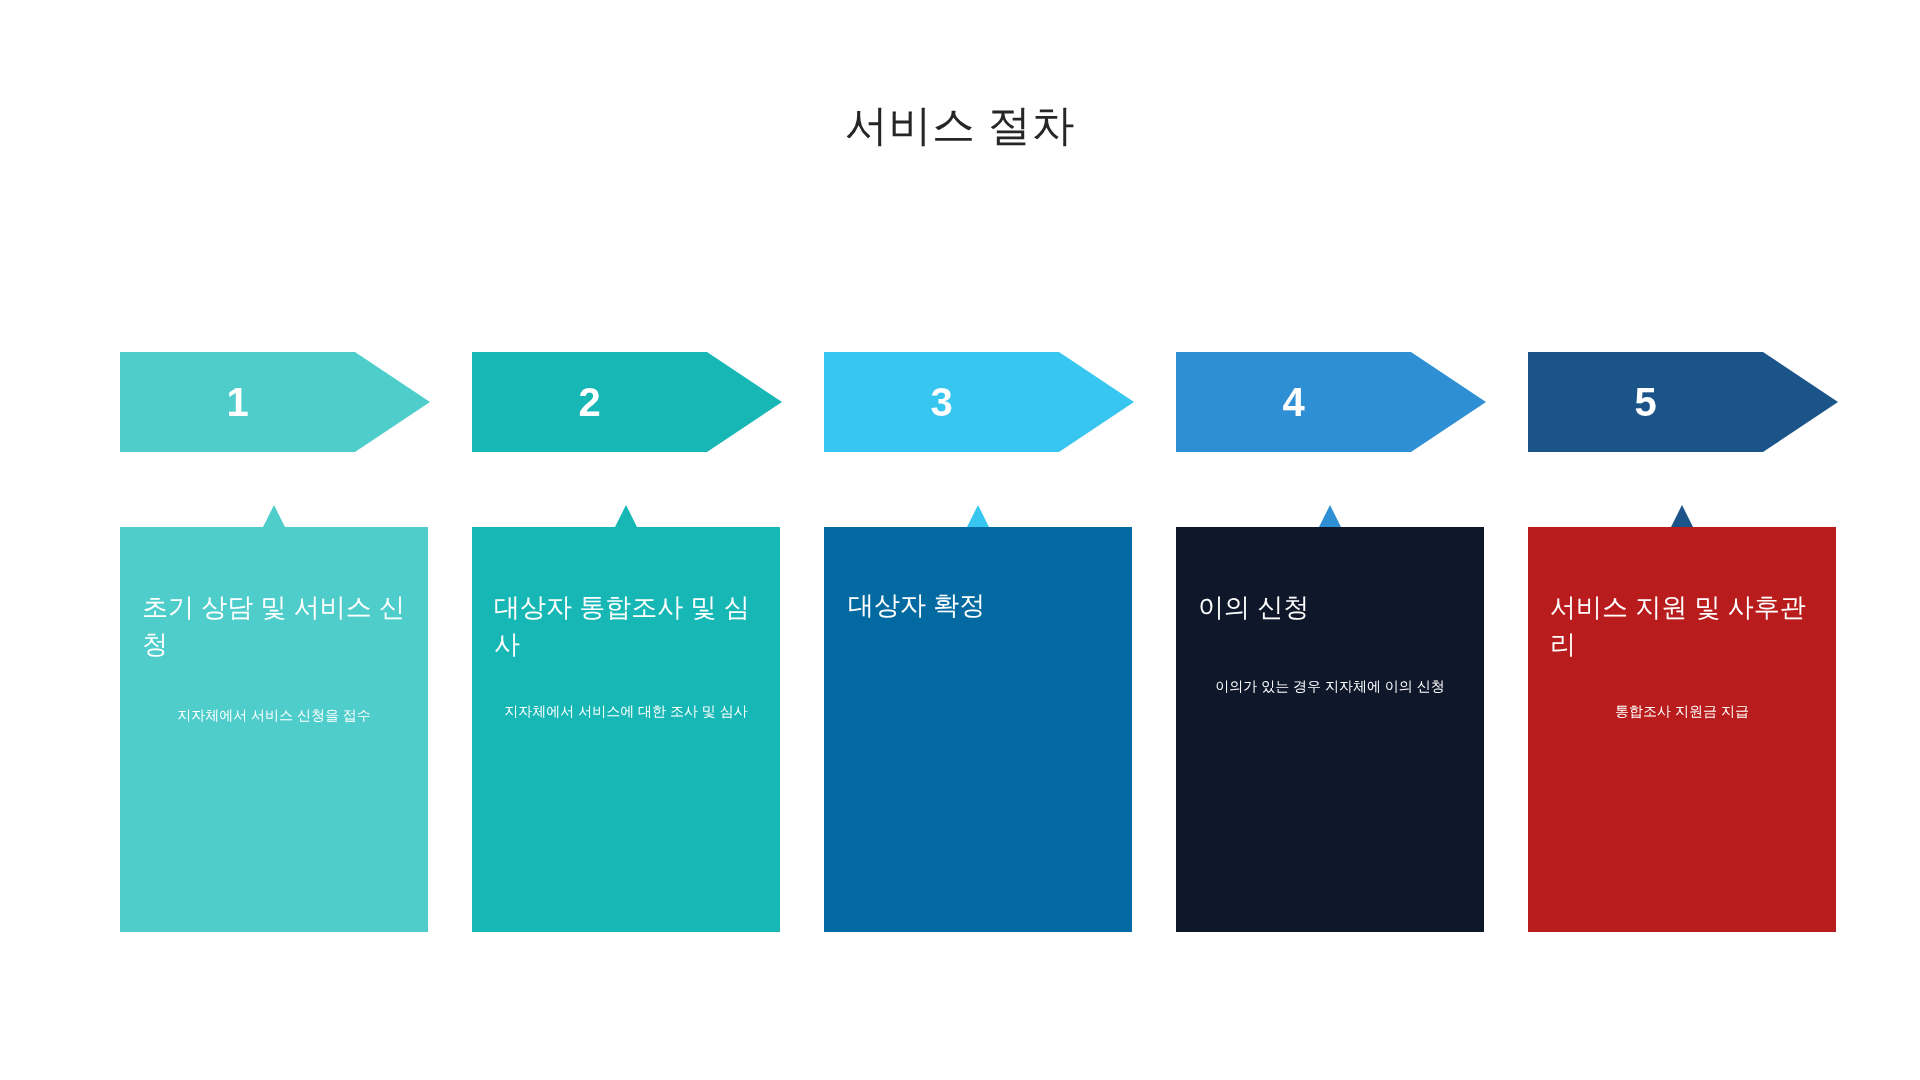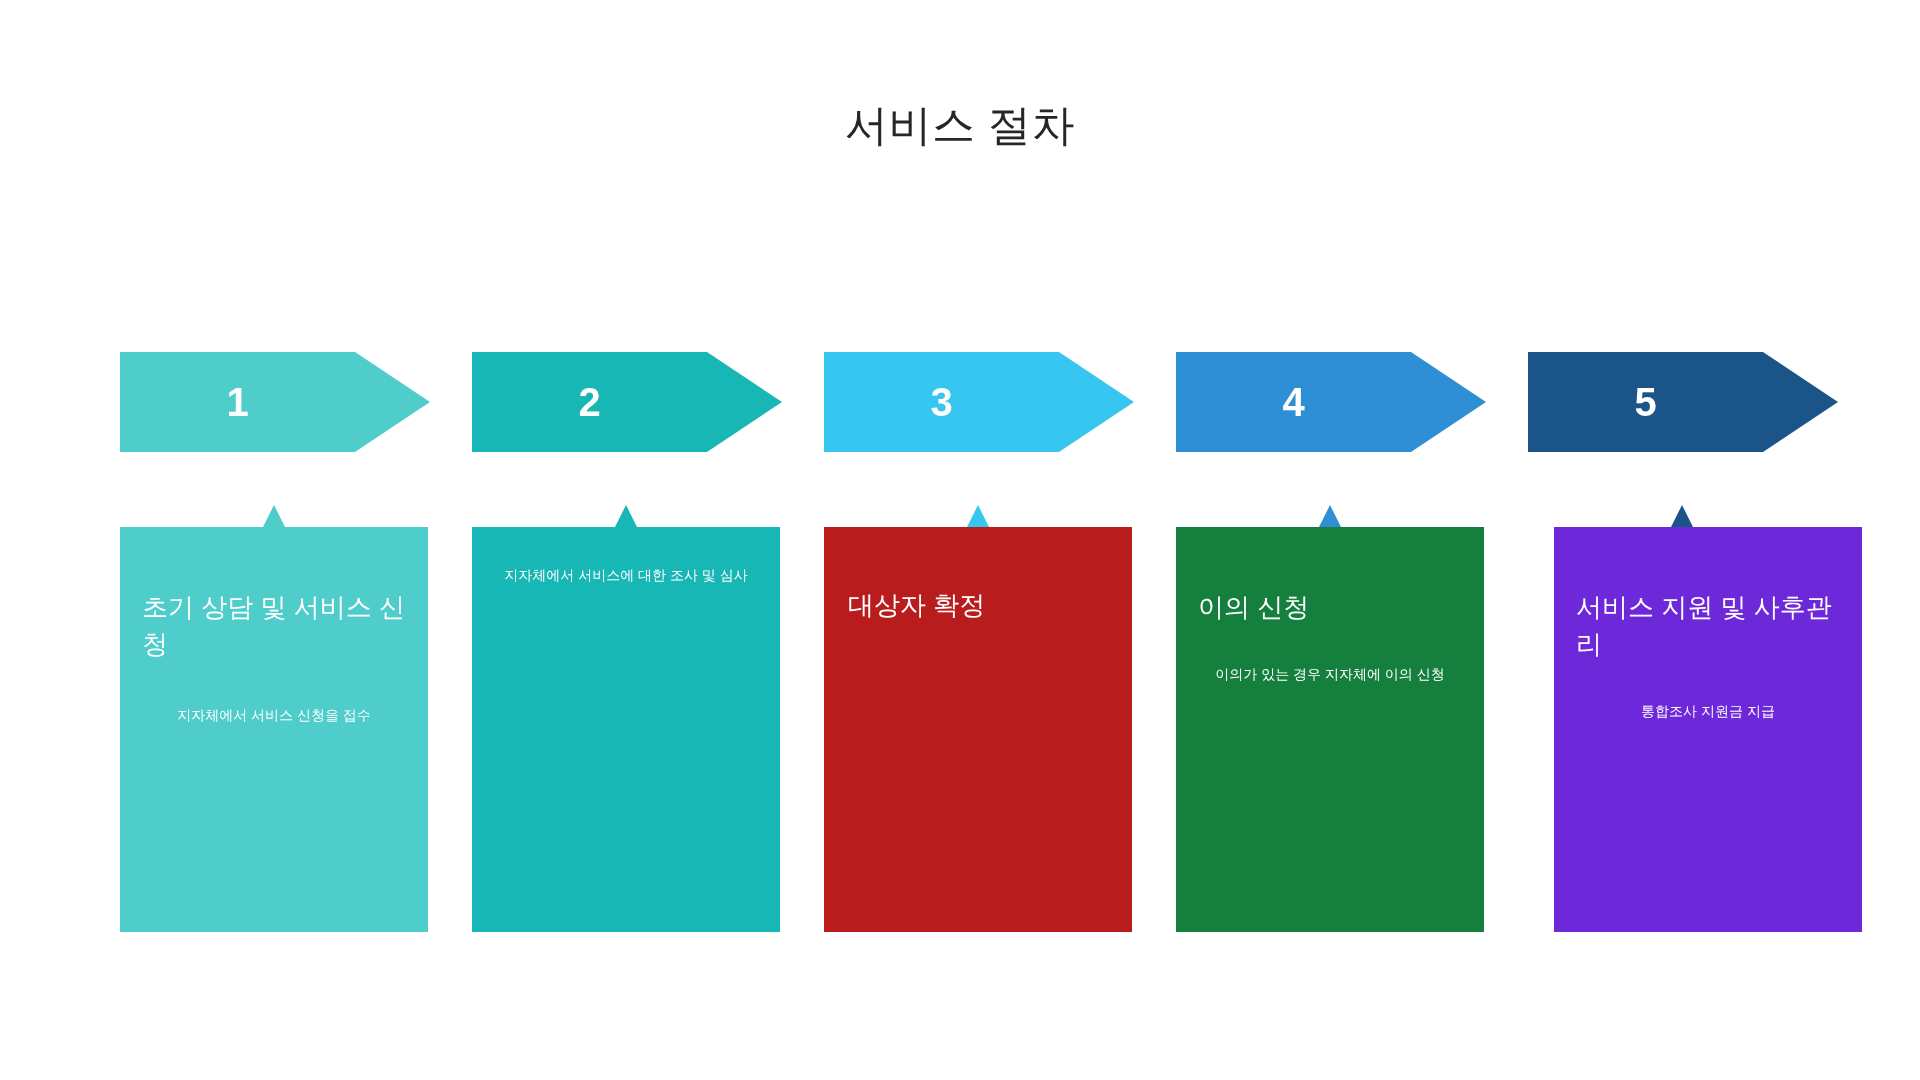--- a/index.html
+++ b/index.html
@@ -106,53 +106,54 @@
         </div>
       </div>
       <div class="chevron" style="left: 472px; background: rgb(23, 183, 181);">
         <div class="chevron-inner">
           <div class="step-number">2</div>
         </div>
       </div>
       <div class="card" style="left: 472px;">
         <div class="notch" style="background: rgb(23, 183, 181);"></div>
         <div class="card-body" style="background: rgb(23, 183, 181);">
+          <div class="card-title" style="margin-top: 62px;">대상자 통합조사 및 심사</div>
           <div class="card-desc" style="margin-top: 38px;">지자체에서 서비스에 대한 조사 및 심사</div>
         </div>
       </div>
       <div class="chevron" style="left: 824px; background: rgb(54, 198, 239);">
         <div class="chevron-inner">
           <div class="step-number">3</div>
         </div>
       </div>
       <div class="card" style="left: 824px;">
         <div class="notch" style="background: rgb(54, 198, 239);"></div>
-        <div class="card-body" style="background: #b91c1c; padding-left: 24px;">
+        <div class="card-body" style="background: #0369a1; padding-left: 24px;">
           <div class="card-title" style="margin-top: 60px;">대상자 확정</div>
         </div>
       </div>
       <div class="chevron" style="left: 1176px; background: rgb(46, 143, 212);">
         <div class="chevron-inner">
           <div class="step-number">4</div>
         </div>
       </div>
       <div class="card" style="left: 1176px;">
         <div class="notch" style="background: rgb(46, 143, 212);"></div>
-        <div class="card-body" style="background: #15803d;">
+        <div class="card-body" style="background: #0f172a; gap: 12px;">
           <div class="card-title" style="margin-top: 62px;">이의 신청</div>
           <div class="card-desc" style="margin-top: 38px;">이의가 있는 경우 지자체에 이의 신청</div>
         </div>
       </div>
       <div class="chevron" style="left: 1528px; background: rgb(27, 84, 136);">
         <div class="chevron-inner">
           <div class="step-number">5</div>
         </div>
       </div>
       <div class="card" style="left: 1528px;">
         <div class="notch" style="background: rgb(27, 84, 136);"></div>
-        <div class="card-body" style="background: #6d28d9; margin-left: 26px;">
+        <div class="card-body" style="background: #b91c1c;">
           <div class="card-title" style="margin-top: 62px;">서비스 지원 및 사후관리</div>
           <div class="card-desc" style="margin-top: 38px;">통합조사 지원금 지급</div>
         </div>
       </div>
     </div>
 
 </div>
 
 </body></html>

